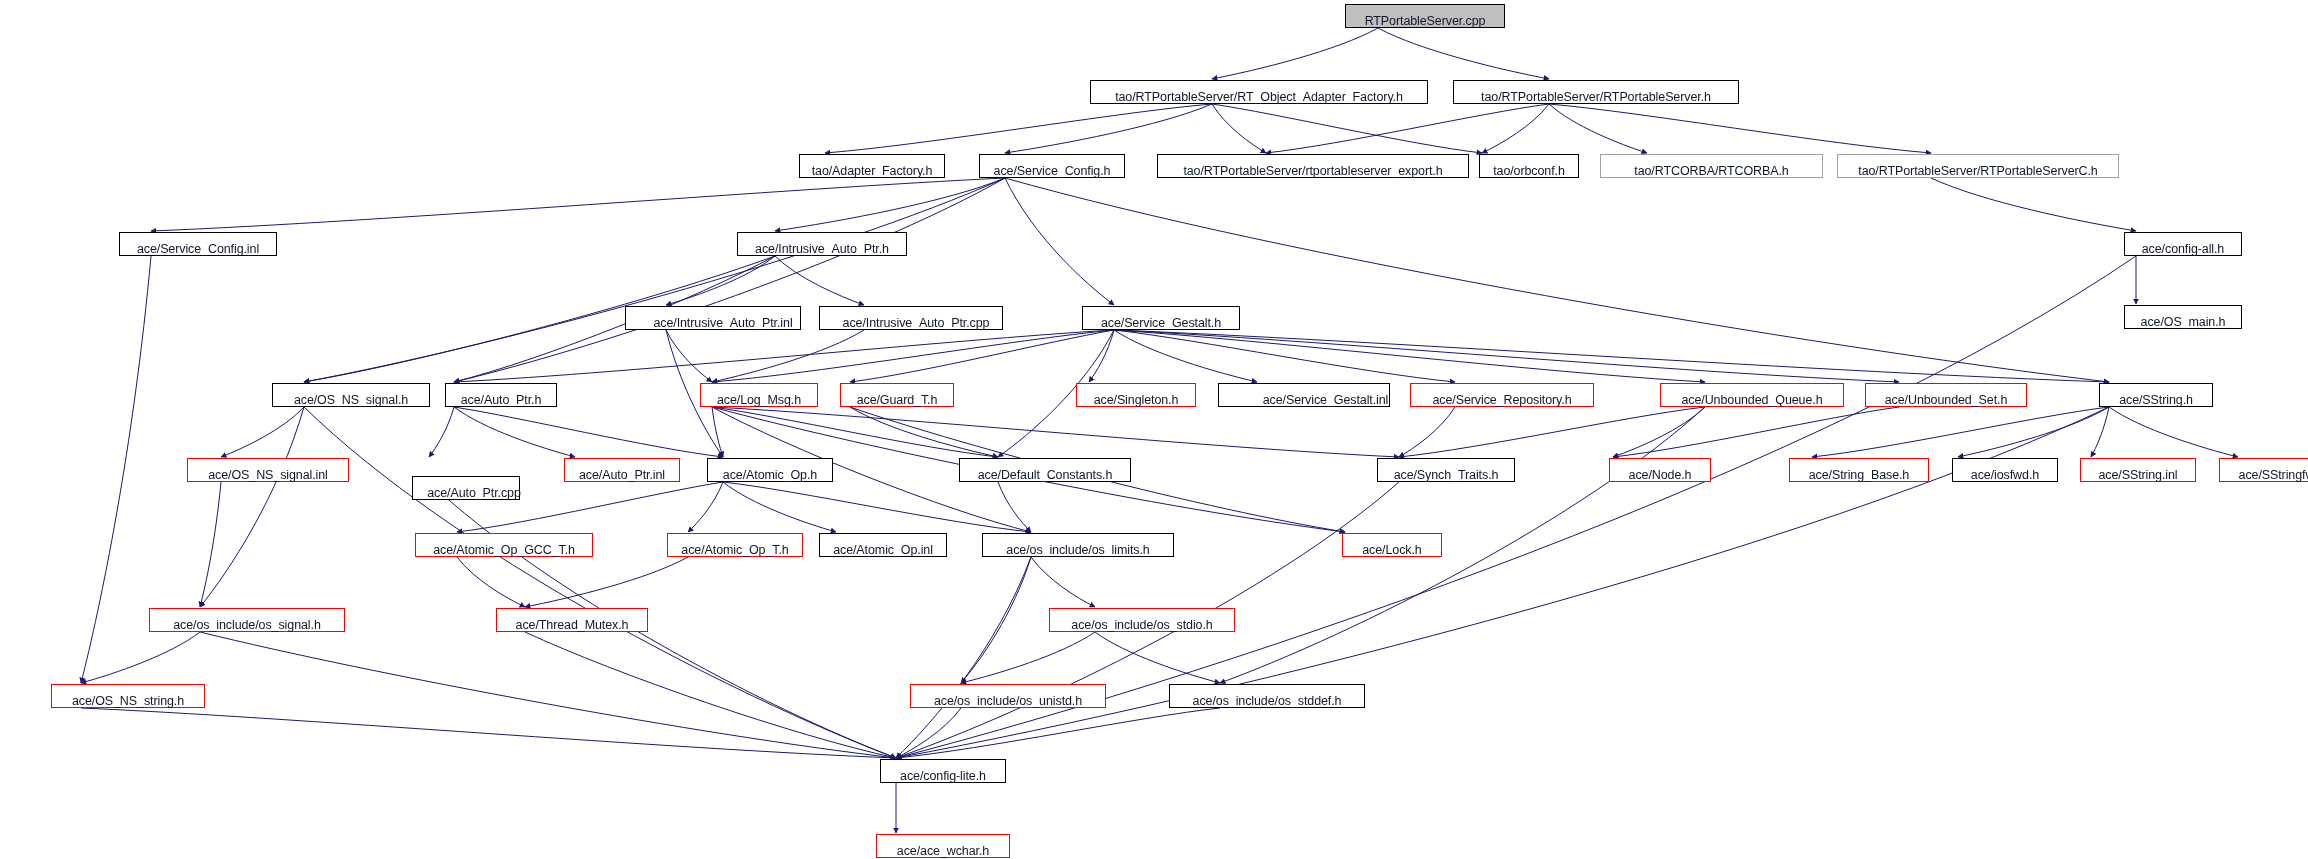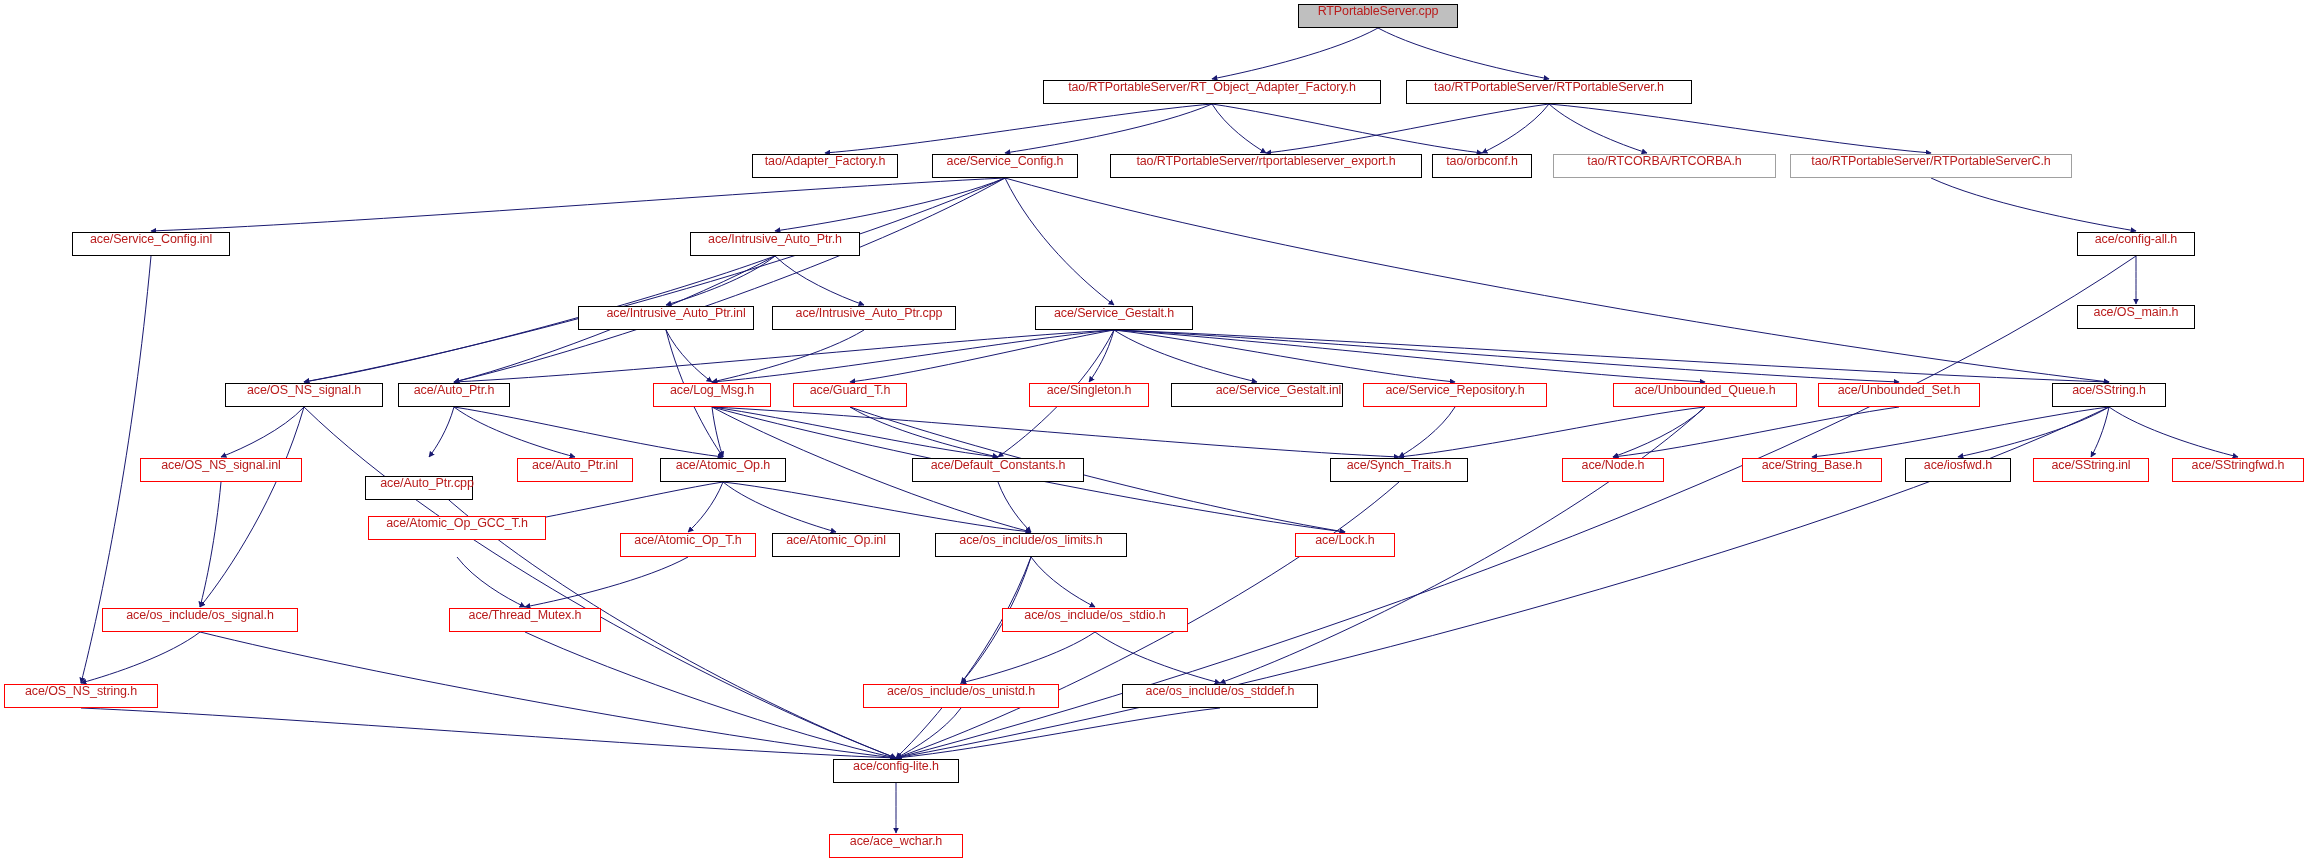--- a/index.html
+++ b/index.html
@@ -15,32 +15,33 @@
   svg#edges{
     position:absolute;
     left:0; top:0;
     width:2308px;
     height:859px;
   }
   .node{
     position:absolute;
     box-sizing:border-box;
     display:flex;
-    align-items:flex-start;
+    align-items:flex-end;
     justify-content:center;
     height:24px;
     background:#ffffff;
     border:1px solid #000000;
     font-family:"Liberation Sans",sans-serif;
     font-size:12.5px;
     line-height:1;
-    color:#b91c1c;
+    color:#0f172a;
     white-space:nowrap;
     letter-spacing:-0.1px;
     z-index:5;
+    margin-left:47px;
   }
   .node.red{ border-color:#ff0000; }
   .node.grey-border{ border-color:#a0a0a0; }
   .node.root{ background:#bfbfbf; border-color:#000000; }
   .node span{ pointer-events:none; padding:0 5px; }
 </style>
 </head>
 <body>
 
 <div id="graph-root">
@@ -240,21 +241,21 @@
       </div>
       <div class="node" style="left: 1905px; top: 458px; width: 106px;">
         <span>ace/iosfwd.h</span>
       </div>
       <div class="node red" style="left: 2033px; top: 458px; width: 116px;">
         <span>ace/SString.inl</span>
       </div>
       <div class="node red" style="left: 2172px; top: 458px; width: 132px;">
         <span>ace/SStringfwd.h</span>
       </div>
-      <div class="node red" style="left: 368px; top: 516px; width: 178px;">
+      <div class="node red" style="left: 368px; top: 533px; width: 178px;">
         <span>ace/Atomic_Op_GCC_T.h</span>
       </div>
       <div class="node red" style="left: 620px; top: 533px; width: 136px;">
         <span>ace/Atomic_Op_T.h</span>
       </div>
       <div class="node" style="left: 772px; top: 533px; width: 128px;">
         <span>ace/Atomic_Op.inl</span>
       </div>
       <div class="node" style="left: 935px; top: 533px; width: 192px;">
         <span>ace/os_include/os_limits.h</span>

